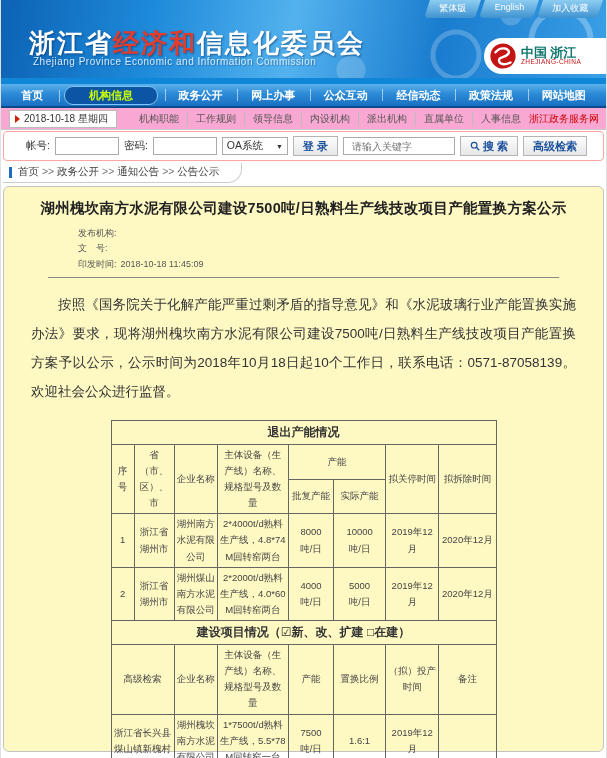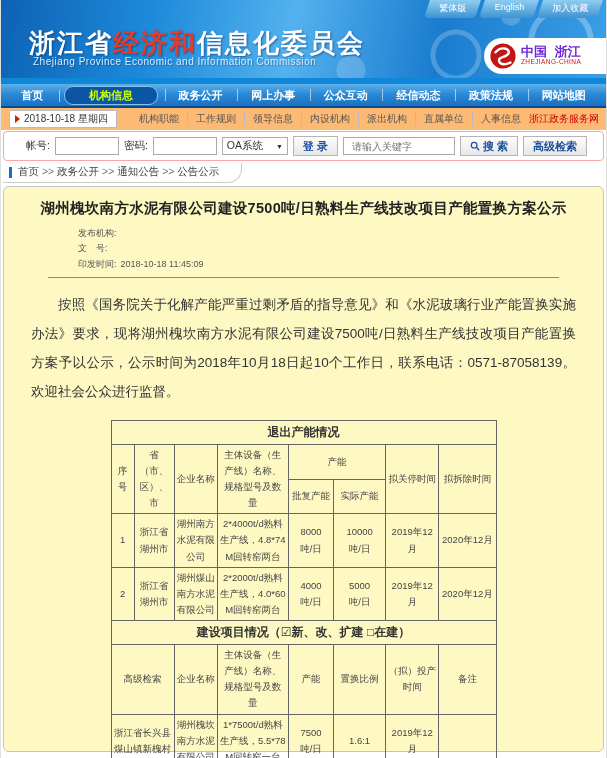--- a/index.html
+++ b/index.html
@@ -22,36 +22,36 @@
   .banner-subtitle { position:absolute; left:32px; top:56px; font-size:10px; color:#d6ecff;
       letter-spacing:.5px; text-shadow:1px 1px 1px rgba(0,40,90,.4); }
   .top-links { position:absolute; right:6px; top:0; display:flex; gap:4px; }
   .top-link { font-size:9px; color:#fff; padding:2px 12px 3px;
       background:linear-gradient(180deg,#8ecdf2,#3f93d0); transform:skewX(-18deg);
       border-radius:0 0 4px 4px; cursor:pointer; }
   .top-link span{ display:inline-block; transform:skewX(18deg); }
   .logo { position:absolute; right:0; bottom:4px; width:122px; height:36px; background:#fff;
       border-radius:18px 0 0 18px; display:flex; align-items:center; padding-left:5px; gap:4px; }
   .logo-text-wrap { line-height:1.05; }
-  .logo-cn { font-family:Liberation Mono, monospace; font-weight:bold; font-size:13px; color:#6d28d9; }
+  .logo-cn { font-family:Liberation Serif, serif; font-weight:bold; font-size:13px; color:#0f766e; }
   .logo-en { font-size:6.5px; color:#c41414; letter-spacing:.4px; }
 
   
   .nav { height:24px; display:flex; align-items:center; justify-content:space-around;
       background:linear-gradient(180deg,#5db1ec 0%,#2b8ad6 45%,#1a70c2 100%);
       border-bottom:2px solid #0a4a8c; padding:0 6px; }
   .nav-item { font-size:11px; font-weight:bold; color:#fff; padding:2px 8px; cursor:pointer;
       position:relative; white-space:nowrap; }
   .nav-item:not(:first-child)::before { content:""; position:absolute; left:-6px; top:3px;
       height:12px; border-left:1px solid rgba(255,255,255,.55); }
   .nav-item.active { background:#0c55a4; border:1px solid #7fc4f2; border-radius:9px;
       color:#cf0; padding:1px 24px; }
 
   
-  .subnav { height:22px; background:#fdba74; border-bottom:1px solid #c9c9c9;
+  .subnav { height:22px; background:#f9a8d4; border-bottom:1px solid #c9c9c9;
       display:flex; align-items:center; font-size:10px; color:#555; padding:0 8px; }
   .date-box { border:1px solid #bbb; background:#fff; padding:1px 8px 1px 5px; margin-right:14px;
       display:flex; align-items:center; gap:4px; color:#333; white-space:nowrap; }
   .tri { width:0; height:0; border-left:5px solid #cc2200; border-top:4px solid transparent;
       border-bottom:4px solid transparent; display:inline-block; }
   .subnav-links { display:flex; align-items:center; gap:0; flex:1; }
   .subnav-link { padding:0 8px; cursor:pointer; white-space:nowrap; }
   .subnav-link + .subnav-link { border-left:1px solid #bbb; }
   .gov-link { color:#c00; cursor:pointer; white-space:nowrap; margin-left:auto; }
 

